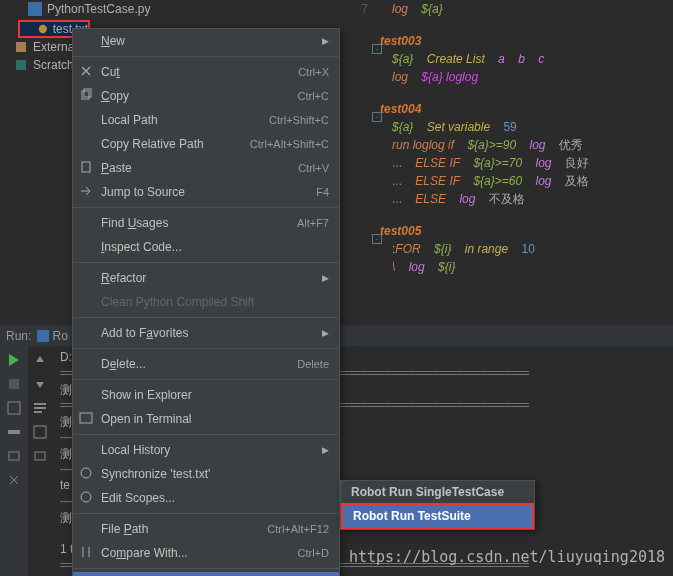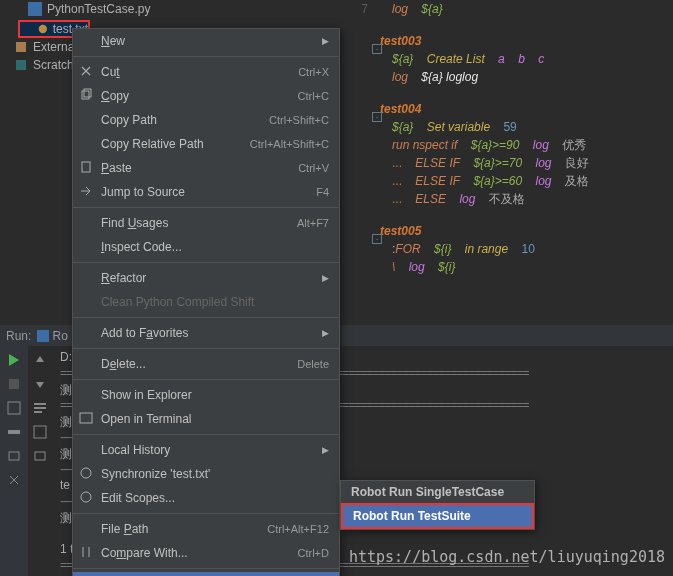--- a/index.html
+++ b/index.html
@@ -14,21 +14,21 @@
   .code-line { display:flex; align-items:center; height:18px; }
   .gutter { width:34px; text-align:right; color:#5a5a5a; padding-right:6px; flex-shrink:0; position:relative; }
   .fold { position:absolute; right:-8px; top:3px; width:10px; height:10px; border:1px solid #5a7a8a; color:#5a7a8a; font-size:8px; line-height:8px; text-align:center; cursor:pointer; }
   .code { padding-left:18px; white-space:pre; }
   .kw-name { color:#d67832; font-style:italic; font-weight:bold; }
   .kw-log { color:#cd7f52; font-style:italic; }
   .var { color:#8fb34d; font-style:italic; }
   .kw-yellow { color:#c9b14a; font-style:italic; }
   .kw-mag { color:#c678dd; font-style:italic; }
   .num { color:#6897bb; }
-  .str { color:#e5e5e5; font-style:italic; }
+  .str { color:#d946ef; font-style:italic; }
   .comment-cn { color:#aaa; }
   .dots { color:#cc7832; }
 
   .ctx-menu { position:absolute; left:72px; top:28px; width:268px; background:#3c3f41; border:1px solid #515151; box-shadow:2px 2px 8px rgba(0,0,0,.5); z-index:10; }
   .mi { display:flex; align-items:center; height:24px; padding:0 10px 0 28px; color:#c0c0c0; position:relative; cursor:default; }
   .mi.hov { background:#4b6eaf; color:#fff; }
   .mi.dis { color:#666; }
   .mi .sc { margin-left:auto; color:#999; font-size:11px; }
   .mi .ic { position:absolute; left:6px; top:4px; width:14px; height:14px; }
   .mi .arr { margin-left:auto; color:#aaa; font-size:9px; }
@@ -107,21 +107,21 @@
         <span class="fold">-</span>
       </div>
       <div class="code" style="padding-left:6px"><span class="kw-name">test004</span></div>
     </div>
   <div class="code-line">
       <div class="gutter"></div>
       <div class="code"><span class="var">${a}</span>    <span class="kw-yellow">Set variable</span>    <span class="num">59</span></div>
     </div>
   <div class="code-line">
       <div class="gutter"></div>
-      <div class="code"><span class="kw-log">run nspect if</span>    <span class="var">${a}&gt;=90</span>    <span class="kw-mag">log</span>    <span class="comment-cn">优秀</span></div>
+      <div class="code"><span class="kw-log">run loglog if</span>    <span class="var">${a}&gt;=90</span>    <span class="kw-mag">log</span>    <span class="comment-cn">优秀</span></div>
     </div>
   <div class="code-line">
       <div class="gutter"></div>
       <div class="code"><span class="dots">...</span>    <span class="kw-log">ELSE IF</span>    <span class="var">${a}&gt;=70</span>    <span class="kw-mag">log</span>    <span class="comment-cn">良好</span></div>
     </div>
   <div class="code-line">
       <div class="gutter"></div>
       <div class="code"><span class="dots">...</span>    <span class="kw-log">ELSE IF</span>    <span class="var">${a}&gt;=60</span>    <span class="kw-mag">log</span>    <span class="comment-cn">及格</span></div>
     </div>
   <div class="code-line">
@@ -160,21 +160,21 @@
     </div>
   <div class="mi">
       <svg class="ic" viewBox="0 0 14 14">
         <rect x="3" y="3" width="7" height="8" fill="none" stroke="#aaa"></rect>
         <rect x="5" y="1" width="7" height="8" fill="none" stroke="#aaa"></rect>
       </svg>
       <span><span class="u">C</span>opy</span>
       <span class="sc">Ctrl+C</span>
     </div>
   <div class="mi">
-      <span>Copy Path</span>
+      <span>Local Path</span>
       <span class="sc">Ctrl+Shift+C</span>
     </div>
   <div class="mi">
       <span>Copy Relative Path</span>
       <span class="sc">Ctrl+Alt+Shift+C</span>
     </div>
   <div class="mi">
       <svg class="ic" viewBox="0 0 14 14">
         <rect x="3" y="2" width="8" height="10" fill="none" stroke="#aaa"></rect>
       </svg>

